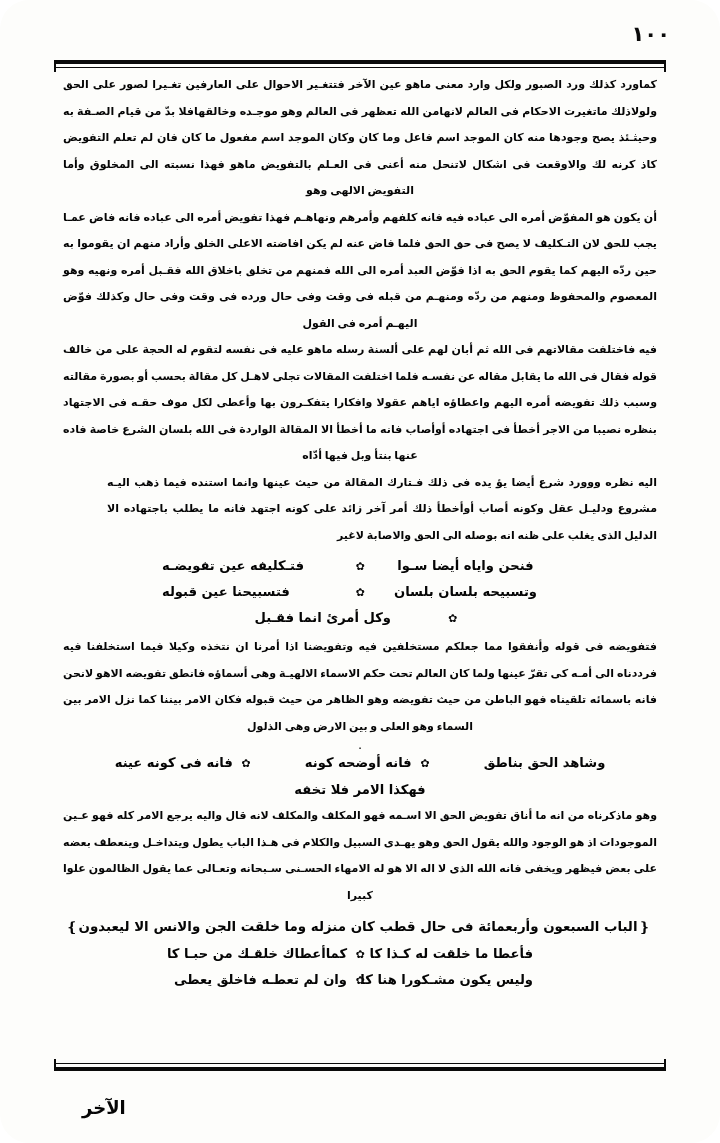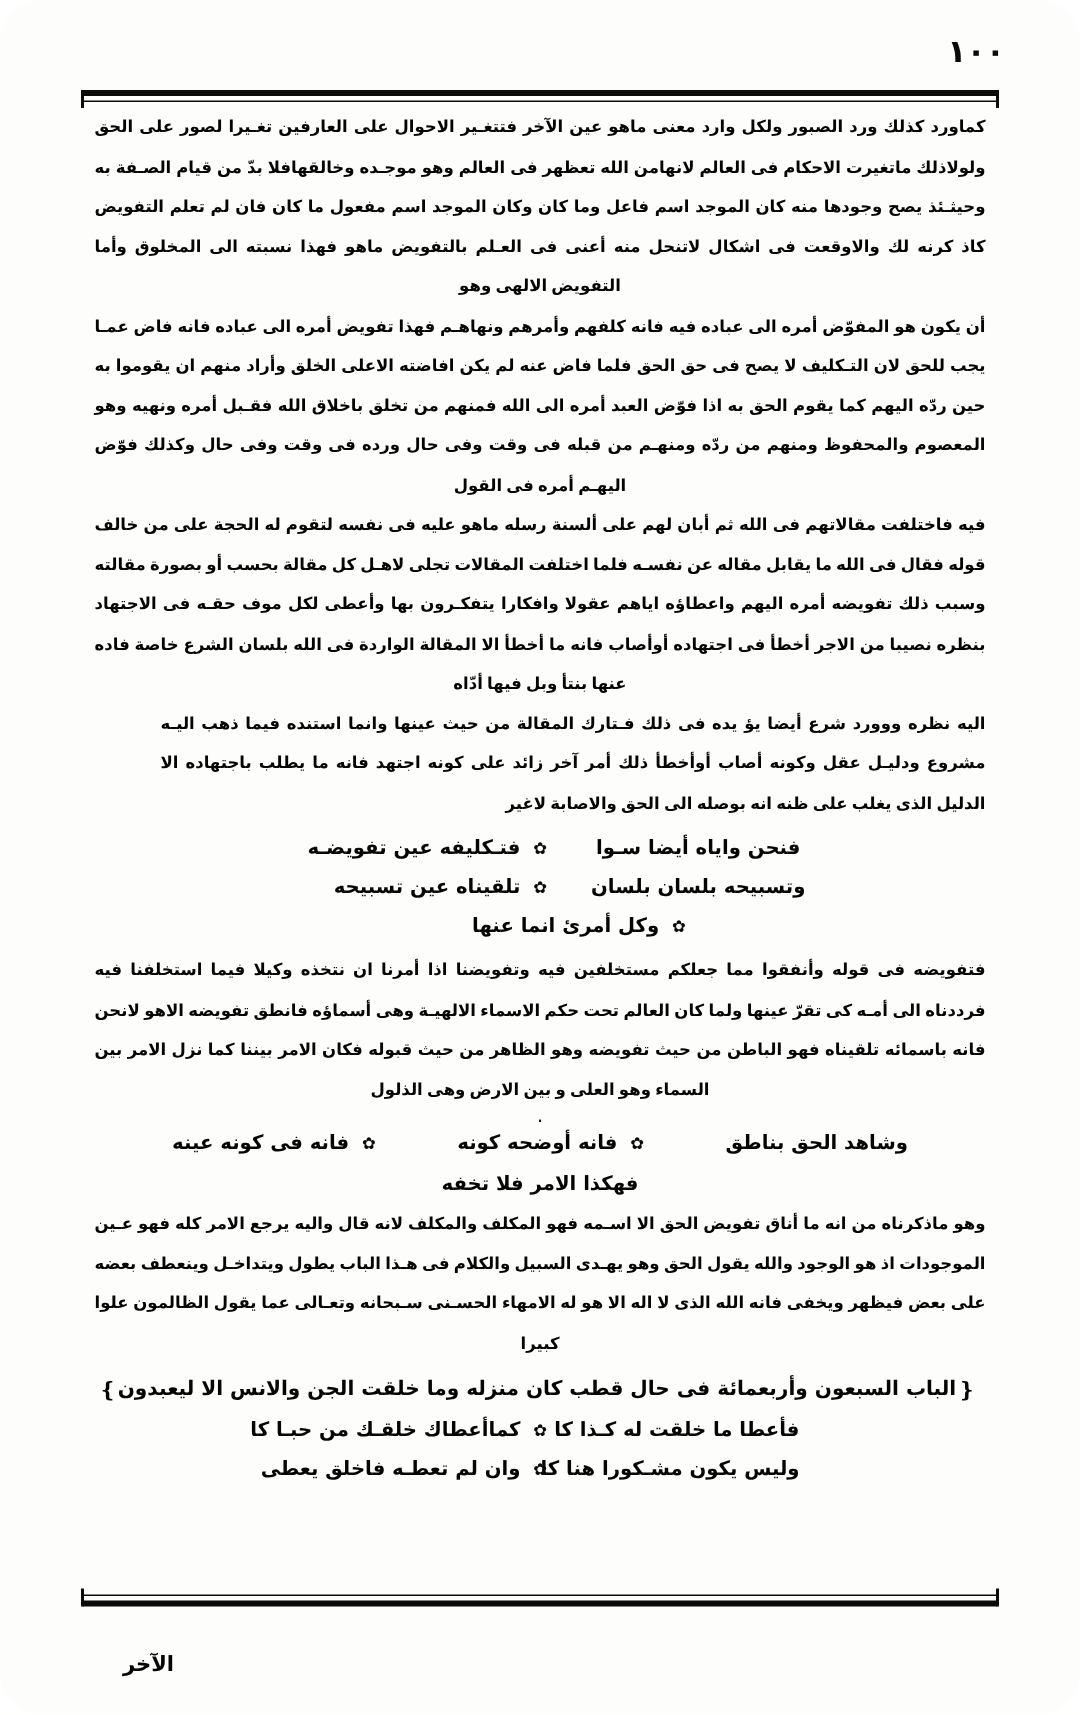--- a/index.html
+++ b/index.html
@@ -107,21 +107,21 @@
     font-size: 13.1px;
     line-height: 26px;
     font-weight: 600;
     letter-spacing: -0.2px;
   }
   .hemi {
     white-space: nowrap;
     display: inline-block;
   }
   .hemi.a { width: 185px; text-align: center; }
-  .hemi.b { width: 185px; text-align: right; }
+  .hemi.b { width: 185px; text-align: left; }
   .sep {
     display: inline-block;
     width: 26px;
     text-align: center;
     font-size: 11px;
     line-height: 1;
     color: #0b0b0b;
   }
 
   
@@ -168,21 +168,21 @@
     line-height: 9px;
     height: 9px;
     color: #0b0b0b;
   }
 
   
   .catchword {
     position: absolute;
     bottom: 26px;
     left: 82px;
-    font-size: 14px;
+    font-size: 18px;
     line-height: 1;
     font-weight: 700;
     direction: rtl;
   }
 </style>
 </head>
 <body>
 
 <div class="page">
 
@@ -208,25 +208,25 @@
 
       <ul class="verses">
         <li class="verse-line">
           <span class="hemi a">فنحن واياه أيضا سـوا</span>
           <span class="sep">✿</span>
           <span class="hemi b">فتـكليفه عين تفويضـه</span>
         </li>
         <li class="verse-line">
           <span class="hemi a">وتسبيحه بلسان بلسان</span>
           <span class="sep">✿</span>
-          <span class="hemi b">تلقيناه عين تسبيحه</span>
-        </li>
-        <li class="verse-line">
-          <span class="sep">✿</span>
-          <span class="hemi b">وكل أمرئ انما عنها</span>
+          <span class="hemi b">فتسبيحنا عين قبوله</span>
+        </li>
+        <li class="verse-line">
+          <span class="sep">✿</span>
+          <span class="hemi b">وكل أمرئ انما فقـبل</span>
         </li>
       </ul>
 
       <div class="pad-xs"></div>
 
       <p class="prose">فتفويضه فى قوله وأنفقوا مما جعلكم مستخلفين فيه وتفويضنا اذا أمرنا ان نتخذه وكيلا فيما استخلفنا فيه فرددناه الى أمـه كى تقرّ عينها ولما كان العالم تحت حكم الاسماء الالهيـة وهى أسماؤه فانطق تفويضه الاهو لانحن فانه باسمائه تلقيناه فهو الباطن من حيث تفويضه وهو الظاهر من حيث قبوله فكان الامر بيننا كما نزل الامر بين السماء وهو العلى و بين الارض وهى الذلول</p>
 
       <div class="dot-line">.</div>
 
       <div class="verse-wide">

